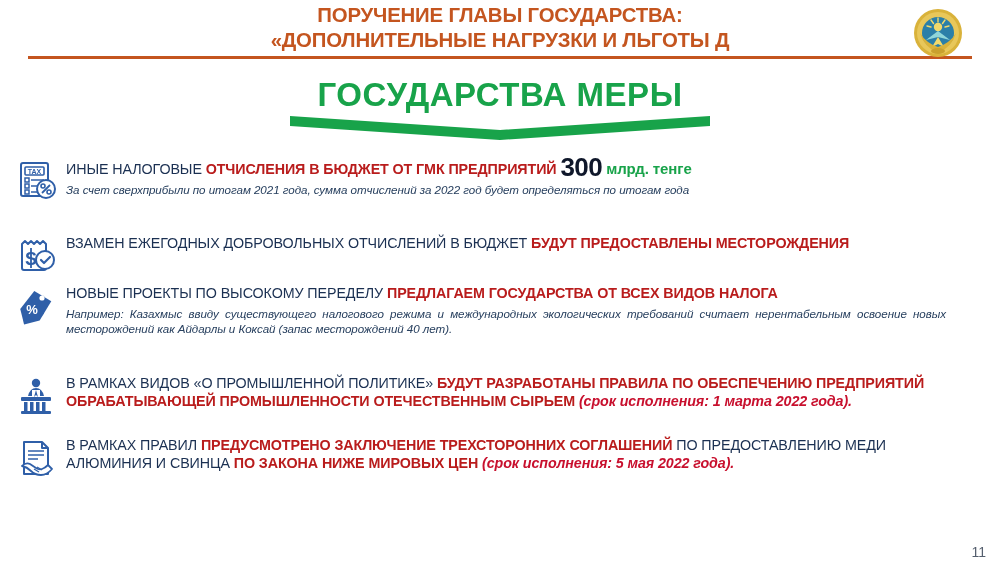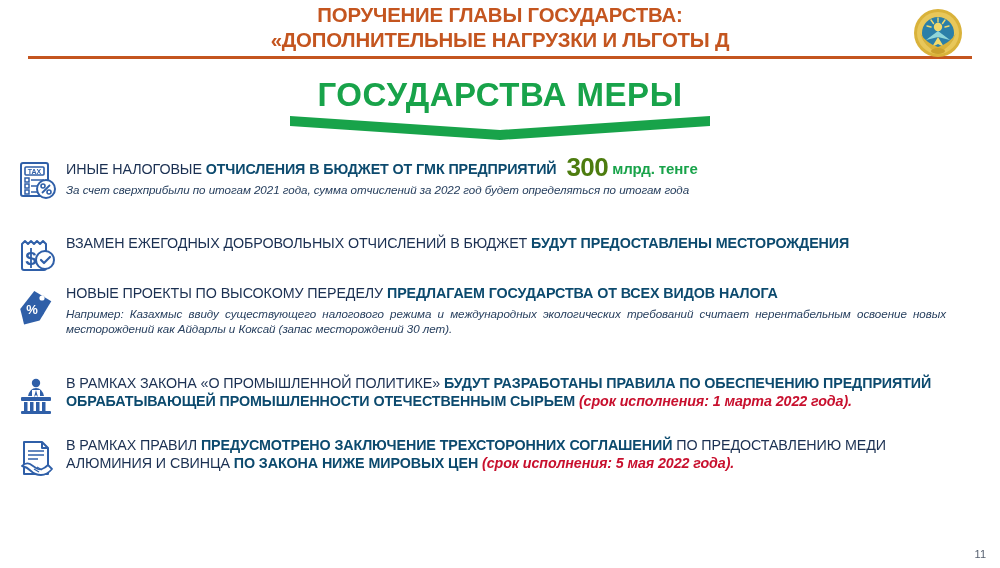--- a/index.html
+++ b/index.html
@@ -131,28 +131,27 @@
     line-height: 18px;
     color: #1b3052;
     white-space: nowrap;
     letter-spacing: -0.1px;
   }
   .line-main.justified {
     white-space: normal;
     text-align: justify;
     text-align-last: left;
   }
-  .b { font-weight: bold; color: #0c4a6e; }
+  .b { font-weight: bold; color: #b91c1c; }
   .green-num {
-    color: #4d7c0f;
+    color: #0f172a;
     font-weight: bold;
     font-size: 26px;
     vertical-align: -2px;
     letter-spacing: -0.5px;
-    margin-left: 6px;
   }
   .green-unit {
     color: #18A34A;
     font-weight: bold;
     font-size: 15px;
   }
   .note {
     font-size: 11.6px;
     line-height: 15px;
     font-style: italic;
@@ -178,21 +177,21 @@
   #row5 { top: 436px; }
 
   #row5 .line-main.justified { width: 980px; }
   #row4 .line-main { white-space: nowrap; }
 
   
   #page-number {
     position: absolute;
     right: 14px;
     bottom: 8px;
-    font-size: 11px;
+    font-size: 14px;
     color: #555f6e;
     font-family: "Liberation Sans", sans-serif;
     margin-left: 14px;
   }
 </style>
 </head>
 <body>
 
 <div id="slide-header">
 
@@ -287,21 +286,21 @@
       <path d="M26 32 q6 -6 2 -11 q-4 -5 1 -8" fill="none" stroke="#2f5fa8" stroke-width="2.6" stroke-linecap="round"></path>
       <path d="M24 7 L38 21 L22 37 L6 37 L6 21 Z" fill="#2f5fa8" transform="rotate(-14 22 22)"></path>
       <circle cx="28" cy="14" r="2.6" fill="#ffffff"></circle>
       <text x="18" y="30" font-family="Liberation Sans, sans-serif" font-size="13" font-weight="bold" fill="#ffffff" text-anchor="middle">%</text>
     </svg>
   </div>
   <div class="row-body">
     <div class="line-main">
       <span>НОВЫЕ ПРОЕКТЫ ПО ВЫСОКОМУ ПЕРЕДЕЛУ </span><span class="b">ПРЕДЛАГАЕМ ГОСУДАРСТВА ОТ ВСЕХ ВИДОВ НАЛОГА</span>
     </div>
-    <div class="note justified">Например: Казахмыс ввиду существующего налогового режима и международных экологических требований считает нерентабельным освоение новых месторождений как Айдарлы и Коксай (запас месторождений 30 лет).</div>
+    <div class="note justified">Например: Казахмыс ввиду существующего налогового режима и международных экологических требований считает нерентабельным освоение новых месторождений как Айдарлы и Коксай (запас месторождений 40 лет).</div>
   </div>
 </div>
 
 <div class="row" id="row4">
   <div class="row-icon">
     <svg viewBox="0 0 44 44" width="44" height="44">
       <circle cx="22" cy="9" r="4.2" fill="#2f5fa8"></circle>
       <path d="M14 22 q2 -8 8 -8 q6 0 8 8 z" fill="#2f5fa8"></path>
       <rect x="18" y="16" width="8" height="7" fill="#ffffff"></rect>
       <path d="M22 16 l-2 7 l2 -2 l2 2 z" fill="#2f5fa8"></path>
@@ -310,21 +309,21 @@
         <rect x="10" y="28" width="3.5" height="10"></rect>
         <rect x="16" y="28" width="3.5" height="10"></rect>
         <rect x="22" y="28" width="3.5" height="10"></rect>
         <rect x="28" y="28" width="3.5" height="10"></rect>
       </g>
       <rect x="7" y="37" width="30" height="3" rx="1" fill="#2f5fa8"></rect>
     </svg>
   </div>
   <div class="row-body">
     <div class="line-main">
-      <span>В РАМКАХ ЗАКОНА «О ПРОМЫШЛЕННОЙ ПОЛИТИКЕ» </span><span class="b">БУДУТ РАЗРАБОТАНЫ ПРАВИЛА ПО ОБЕСПЕЧЕНИЮ ПРЕДПРИЯТИЙ</span>
+      <span>В РАМКАХ ВИДОВ «О ПРОМЫШЛЕННОЙ ПОЛИТИКЕ» </span><span class="b">БУДУТ РАЗРАБОТАНЫ ПРАВИЛА ПО ОБЕСПЕЧЕНИЮ ПРЕДПРИЯТИЙ</span>
     </div>
     <div class="line-main">
       <span class="b">ОБРАБАТЫВАЮЩЕЙ ПРОМЫШЛЕННОСТИ ОТЕЧЕСТВЕННЫМ СЫРЬЕМ </span><span class="red-italic">(срок исполнения: 1 марта 2022 года).</span>
     </div>
   </div>
 </div>
 
 <div class="row" id="row5">
   <div class="row-icon">
     <svg viewBox="0 0 44 44" width="44" height="44">

